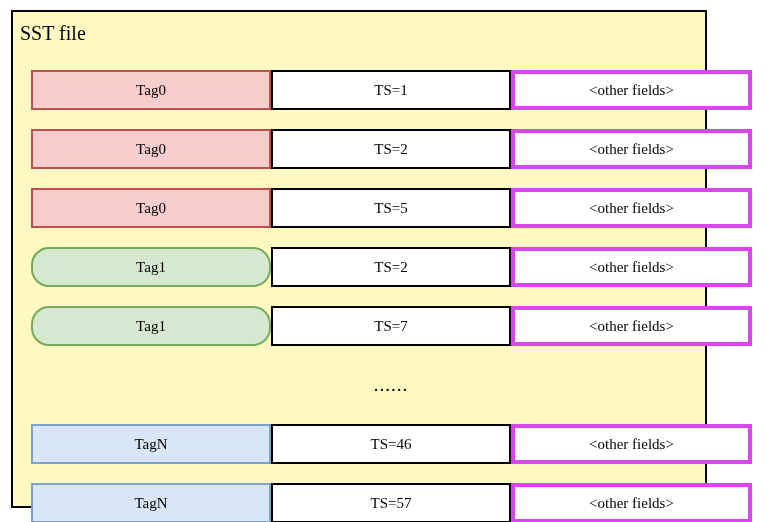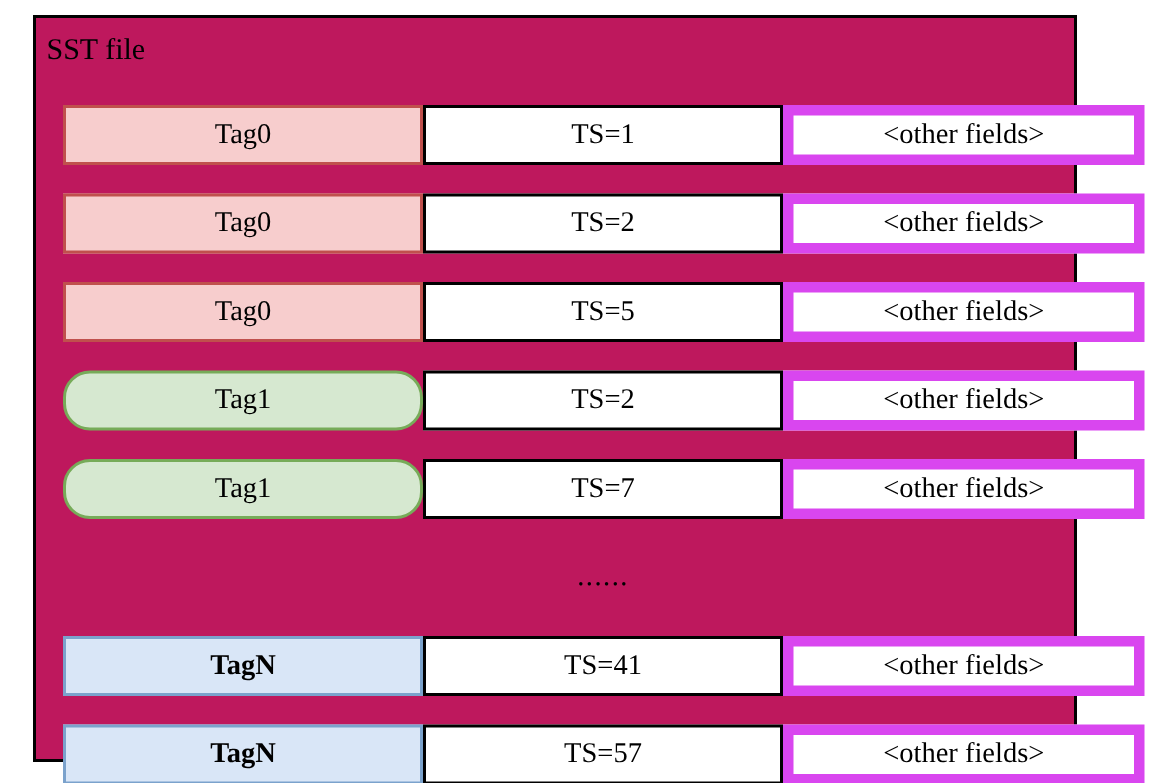--- a/index.html
+++ b/index.html
@@ -22,22 +22,21 @@
 
   
   #sst-frame {
     position: absolute;
     left: 11px;
     top: 10px;
     width: 696px;
     height: 498px;
     border: 2px solid #000000;
     box-sizing: border-box;
-    background: #be185d;
-    margin-left: 11px;
+    background: #fef9c3;
   }
 
   #sst-title {
     position: absolute;
     left: 7px;
     top: 9px;
     font-size: 20px;
     line-height: 24px;
     color: #000000;
     white-space: nowrap;
@@ -59,49 +58,49 @@
   }
 
   .cell {
     position: absolute;
     top: 0;
     height: 40px;
     box-sizing: border-box;
     display: flex;
     align-items: center;
     justify-content: center;
-    font-size: 19px;
+    font-size: 15px;
     color: #000000;
     white-space: nowrap;
   }
 
   .cell-tag {
     left: 0;
     width: 240px;
     border: 2px solid #000000;
   }
 
   .cell-ts {
     left: 240px;
     width: 240px;
     border: 2px solid #000000;
     background: #ffffff;
   }
 
   .cell-other {
     left: 480px;
     width: 241px;
-    border: 7px solid #d946ef;
+    border: 4px solid #d946ef;
     background: #ffffff;
   }
 
   
   .tag-pink  { background: #f7cdcd; border-color: #c0504d; }
   .tag-green { background: #d6e8d0; border-color: #77ab59; border-radius: 18px; }
-  .tag-blue  { background: #d9e6f7; border-color: #7ba2cc; font-weight: bold; }
+  .tag-blue  { background: #d9e6f7; border-color: #7ba2cc; }
 
   
   #ellipsis-row {
     position: relative;
     height: 40px;
     margin-bottom: 19px;
   }
   #ellipsis-dots {
     position: absolute;
     left: 240px;
@@ -156,21 +155,21 @@
         <div class="cell cell-ts">TS=7</div>
         <div class="cell cell-other">&lt;other fields&gt;</div>
       </div>
 
       <div id="ellipsis-row">
         <div id="ellipsis-dots">......</div>
       </div>
 
       <div class="record-row">
         <div class="cell cell-tag tag-blue">TagN</div>
-        <div class="cell cell-ts">TS=41</div>
+        <div class="cell cell-ts">TS=46</div>
         <div class="cell cell-other">&lt;other fields&gt;</div>
       </div>
 
       <div class="record-row">
         <div class="cell cell-tag tag-blue">TagN</div>
         <div class="cell cell-ts">TS=57</div>
         <div class="cell cell-other">&lt;other fields&gt;</div>
       </div>
 
     </div>

